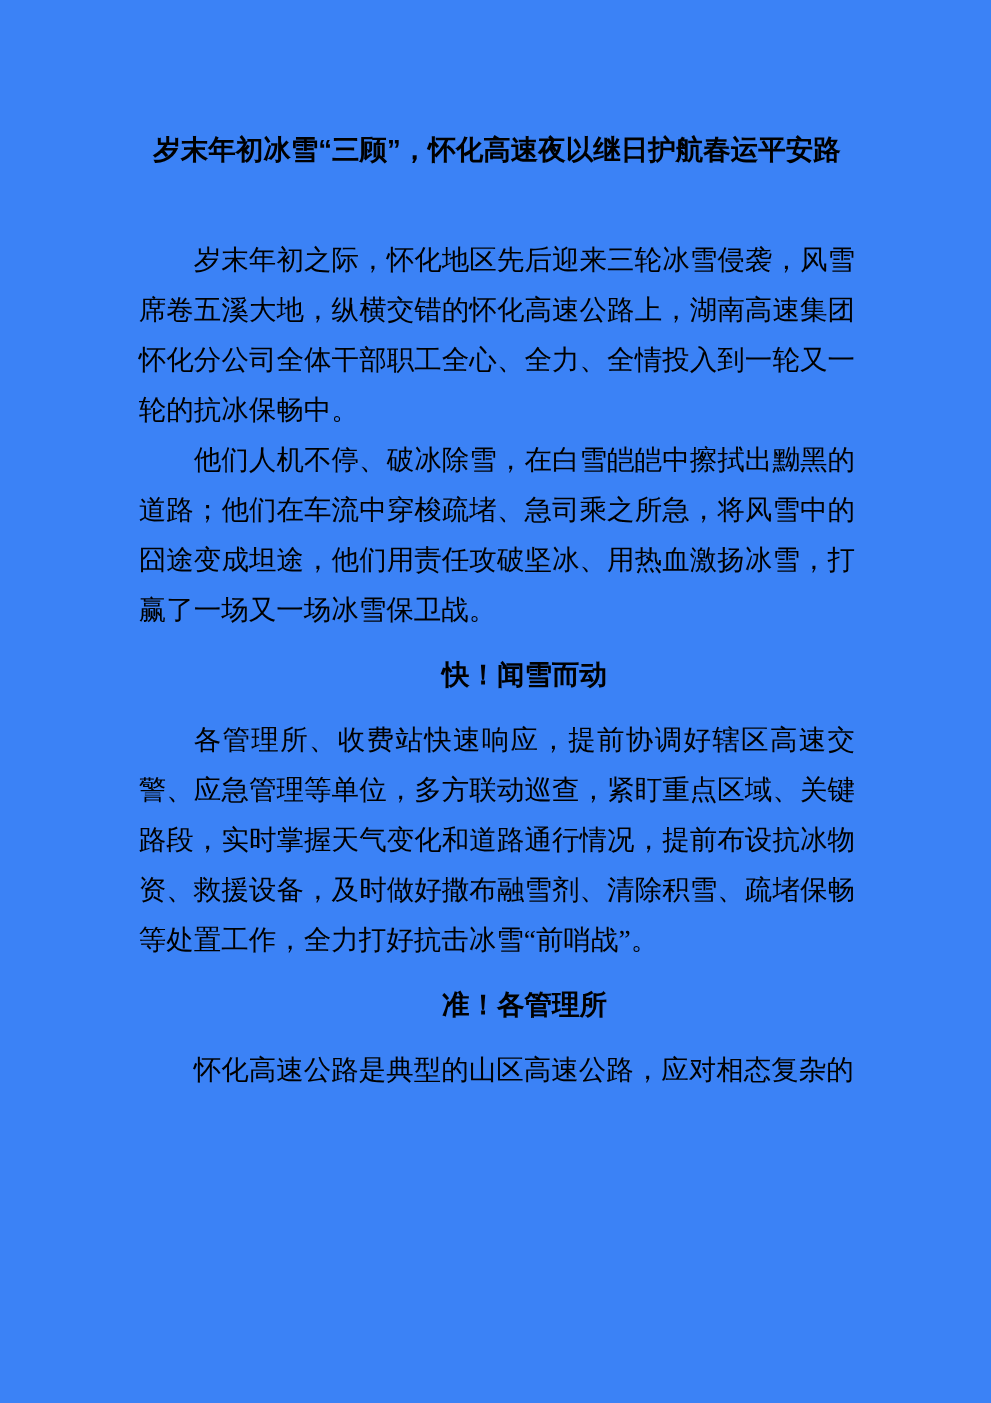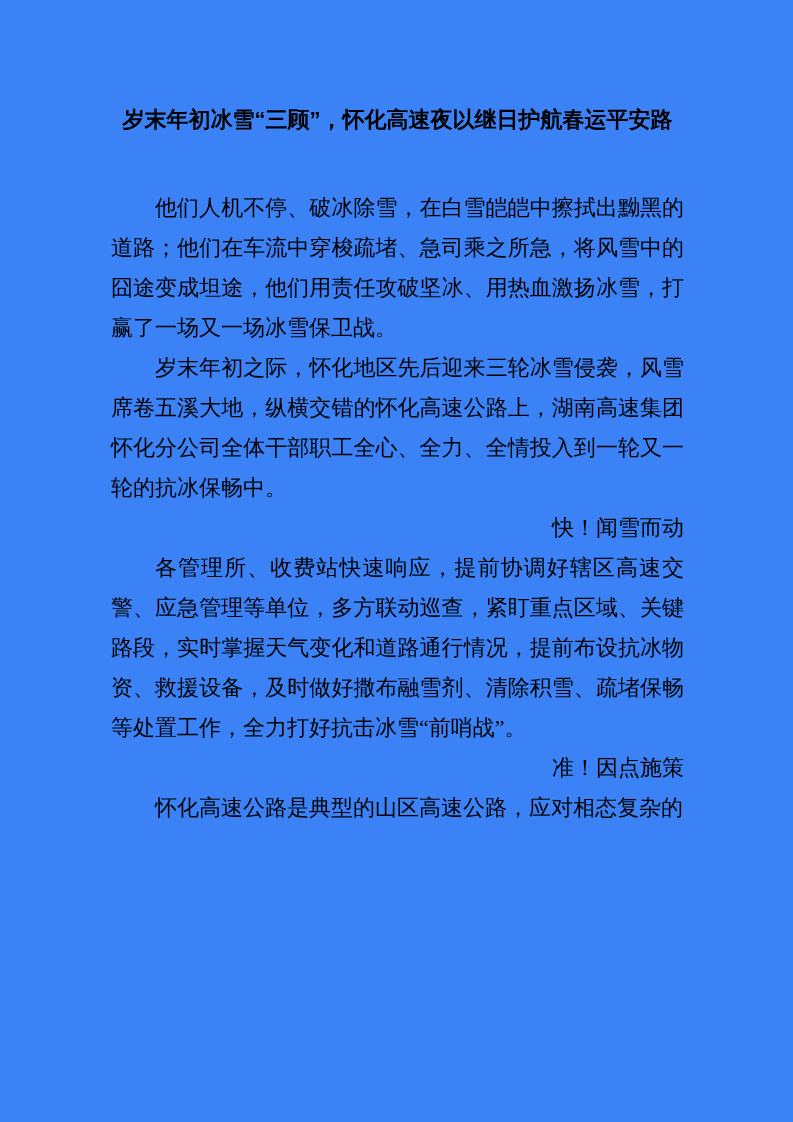--- a/index.html
+++ b/index.html
@@ -35,41 +35,41 @@
     font-family: "Liberation Serif", serif;
     font-size: 22px;
     line-height: 40px;
     text-indent: 2em;
     text-align: justify;
     margin: 0;
     word-break: normal;
   }
   .heading {
     font-family: "Liberation Sans", sans-serif;
-    font-weight: normal;
+    font-weight: bold;
     font-size: 22px;
     line-height: 40px;
     text-indent: 2em;
-    text-align: right;
-    margin: 0;
+    text-align: center;
+    margin: 12px;
   }
 </style>
 </head>
 <body>
 
 <div class="page">
   <div class="doc">
     <h1 class="doc-title">岁末年初冰雪“三顾”，怀化高速夜以继日护航春运平安路</h1>
 
+    <p class="para">岁末年初之际，怀化地区先后迎来三轮冰雪侵袭，风雪席卷五溪大地，纵横交错的怀化高速公路上，湖南高速集团怀化分公司全体干部职工全心、全力、全情投入到一轮又一轮的抗冰保畅中。</p>
+
     <p class="para">他们人机不停、破冰除雪，在白雪皑皑中擦拭出黝黑的道路；他们在车流中穿梭疏堵、急司乘之所急，将风雪中的囧途变成坦途，他们用责任攻破坚冰、用热血激扬冰雪，打赢了一场又一场冰雪保卫战。</p>
-
-    <p class="para">岁末年初之际，怀化地区先后迎来三轮冰雪侵袭，风雪席卷五溪大地，纵横交错的怀化高速公路上，湖南高速集团怀化分公司全体干部职工全心、全力、全情投入到一轮又一轮的抗冰保畅中。</p>
 
     <h2 class="heading">快！闻雪而动</h2>
 
 
     <p class="para">各管理所、收费站快速响应，提前协调好辖区高速交警、应急管理等单位，多方联动巡查，紧盯重点区域、关键路段，实时掌握天气变化和道路通行情况，提前布设抗冰物资、救援设备，及时做好撒布融雪剂、清除积雪、疏堵保畅等处置工作，全力打好抗击冰雪“前哨战”。</p>
 
-    <h2 class="heading">准！因点施策</h2>
+    <h2 class="heading">准！各管理所</h2>
 
     <p class="para">怀化高速公路是典型的山区高速公路，应对相态复杂的</p>
   </div>
 </div>
 
 </body></html>

